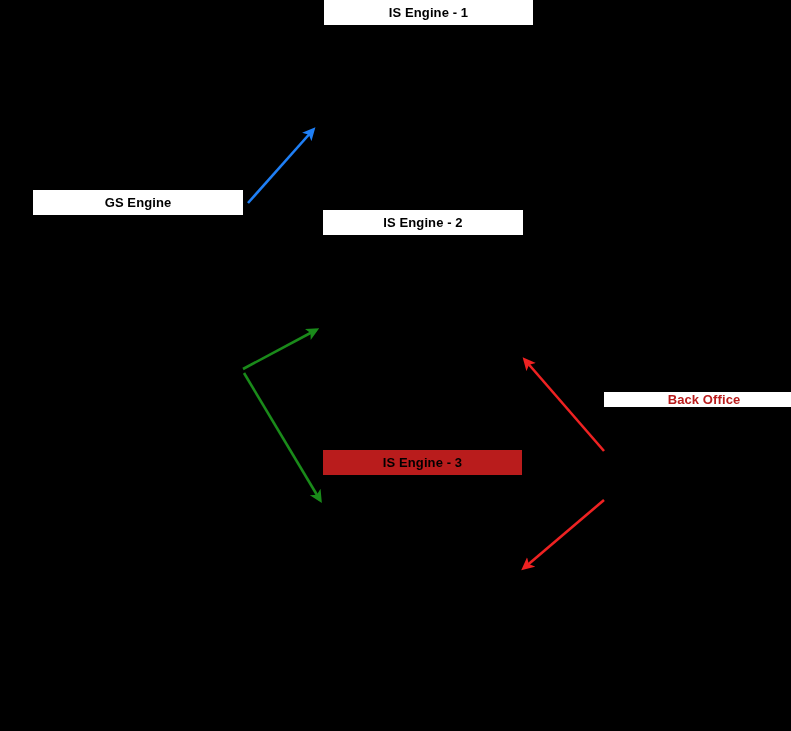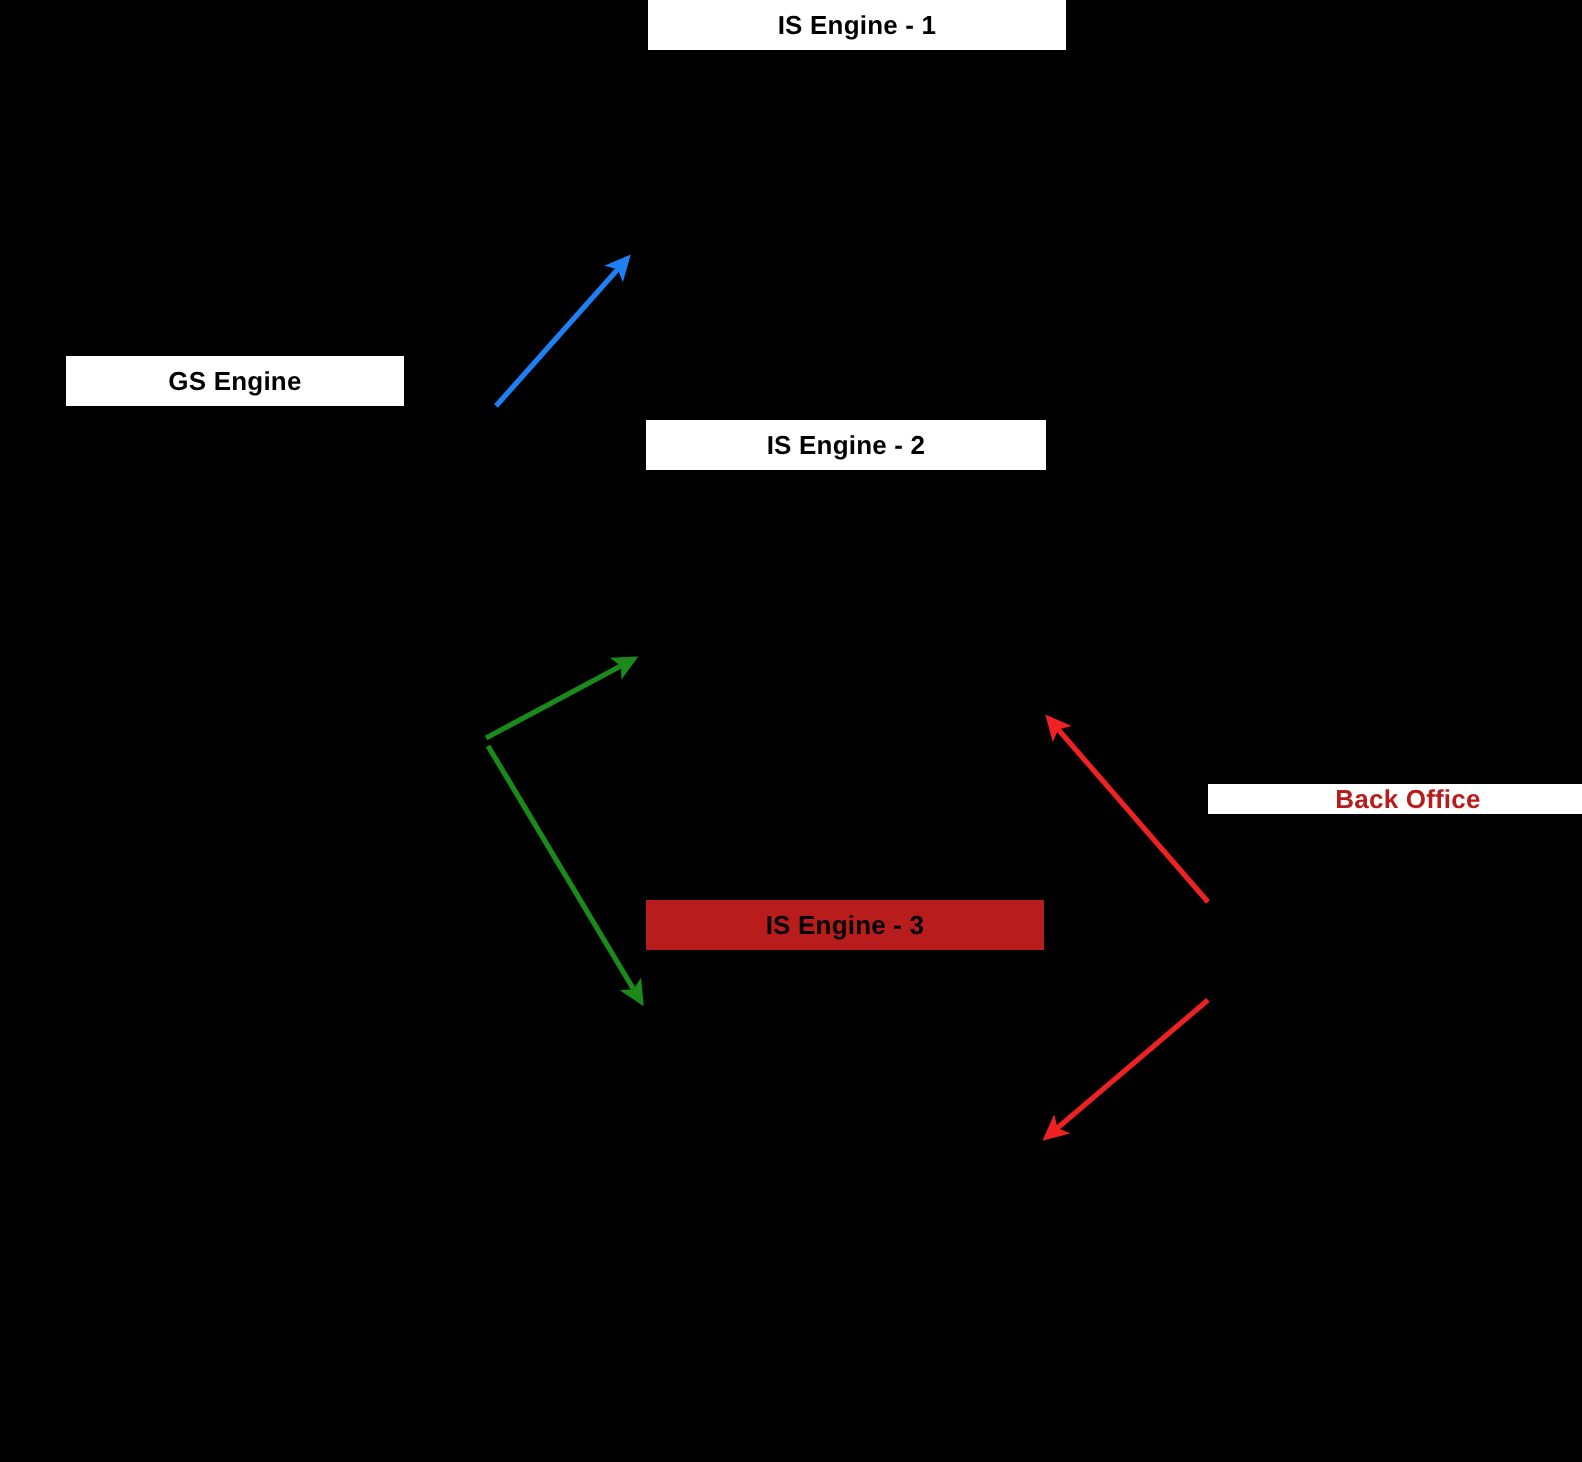--- a/index.html
+++ b/index.html
@@ -77,21 +77,21 @@
 
     <line class="conn" stroke="#ee2222" stroke-width="2.6" marker-end="url(#head-red)" x1="591" y1="451" x2="512" y2="360"></line>
 
     <line class="conn" stroke="#ee2222" stroke-width="2.6" marker-end="url(#head-red)" x1="591" y1="500" x2="511" y2="568"></line>
   </svg>
 
   <div class="node-box" style="left: 311px; top: 0px; width: 209px; height: 25px; background: rgb(255, 255, 255); color: rgb(0, 0, 0);">
     <span class="node-label">IS Engine - 1</span>
   </div>
 
-  <div class="node-box" style="left: 20px; top: 178px; width: 169px; height: 25px; background: rgb(255, 255, 255); color: rgb(0, 0, 0);">
+  <div class="node-box" style="left: 20px; top: 190px; width: 210px; height: 25px; background: rgb(255, 255, 255); color: rgb(0, 0, 0);">
     <span class="node-label">GS Engine</span>
   </div>
 
   <div class="node-box" style="left: 310px; top: 210px; width: 200px; height: 25px; background: rgb(255, 255, 255); color: rgb(0, 0, 0);">
     <span class="node-label">IS Engine - 2</span>
   </div>
 
   <div class="node-box" style="left: 310px; top: 450px; width: 199px; height: 25px; background: #b91c1c; color: rgb(0, 0, 0);">
     <span class="node-label">IS Engine - 3</span>
   </div>

